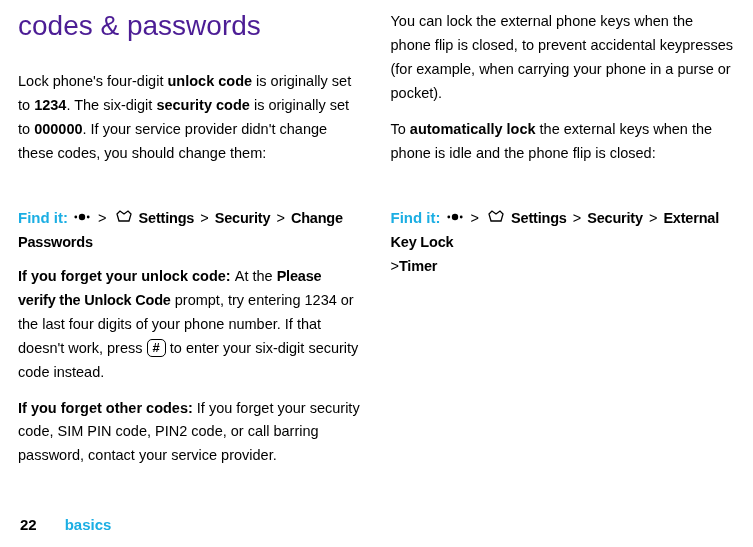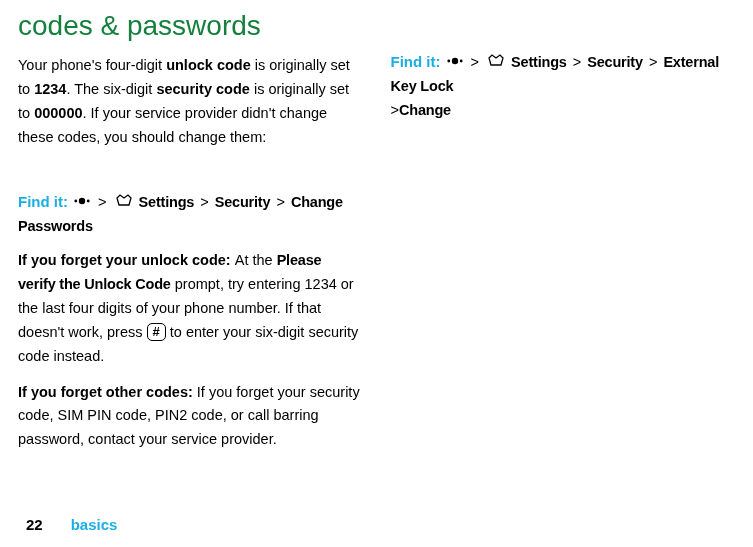--- a/index.html
+++ b/index.html
@@ -15,24 +15,24 @@
     .columns {
       display: flex;
       gap: 28px;
     }
     .col {
       flex: 1;
       line-height: 1.65;
       font-size: 14.5px;
     }
     h1 {
-      color: #15803d;
+      color: #4c1d95;
       font-weight: 400;
       font-size: 28px;
-      margin-bottom: 12px;
+      margin-bottom: 28px;
       line-height: 1.15;
     }
     p { margin-bottom: 12px; }
     .findit {
       margin-bottom: 10px;
       margin-top: 40px;
     }
     .findit-label {
       color: #1baee3;
       font-weight: 700;
@@ -50,36 +50,36 @@
       border: 1.5px solid #000;
       border-radius: 5px;
       padding: 0 5px;
       font-weight: 700;
       font-size: 13px;
       line-height: 16px;
       vertical-align: 1px;
     }
     .footer {
       position: absolute;
-      left: 26px;
+      left: 20px;
       bottom: 14px;
       font-size: 15px;
     }
     .footer .pg { font-weight: 700; margin-right: 28px; }
     .footer .sec { color: #1baee3; font-weight: 700; }
     .gt { margin: 0 2px; }
   </style>
 </head>
 <body>
 
 <div class="columns">
   <div class="col">
     <h1>codes &amp; passwords</h1>
     <p>
-      <span>Your phone's four-digit </span><span class="bold">unlock code</span><span> is originally set to </span><span class="bold">1234</span><span>. The six-digit </span><span class="bold">security code</span><span> is originally set to </span><span class="bold">000000</span><span>. If your service provider didn't change these codes, you should change them:</span>
+      <span>Lock phone's four-digit </span><span class="bold">unlock code</span><span> is originally set to </span><span class="bold">1234</span><span>. The six-digit </span><span class="bold">security code</span><span> is originally set to </span><span class="bold">000000</span><span>. If your service provider didn't change these codes, you should change them:</span>
     </p>
     <p class="findit">
       <span class="findit-label">Find it:</span>
       <span class="nav-icon">
         <svg width="16" height="12" viewBox="0 0 16 12">
             <circle cx="8" cy="6" r="3.2" fill="#000"></circle>
             <circle cx="1.8" cy="6" r="1.4" fill="#000"></circle>
             <circle cx="14.2" cy="6" r="1.4" fill="#000"></circle>
           </svg>
       </span>
@@ -97,40 +97,44 @@
     </p>
     <p>
       <span class="bold">If you forget your unlock code: </span><span>At the </span><span class="cond">Please verify the Unlock Code</span><span> prompt, try entering 1234 or the last four digits of your phone number. If that doesn't work, press </span><span class="key">#</span><span> to enter your six-digit security code instead.</span>
     </p>
     <p>
       <span class="bold">If you forget other codes: </span><span>If you forget your security code, SIM PIN code, PIN2 code, or call barring password, contact your service provider.</span>
     </p>
   </div>
 
   <div class="col">
+    <p>You can lock the external phone keys when the phone flip is closed, to prevent accidental keypresses (for example, when carrying your phone in a purse or pocket).</p>
+    <p>
+      <span>To </span><span class="bold">automatically lock</span><span> the external keys when the phone is idle and the phone flip is closed:</span>
+    </p>
     <p class="findit">
       <span class="findit-label">Find it:</span>
       <span class="nav-icon">
         <svg width="16" height="12" viewBox="0 0 16 12">
             <circle cx="8" cy="6" r="3.2" fill="#000"></circle>
             <circle cx="1.8" cy="6" r="1.4" fill="#000"></circle>
             <circle cx="14.2" cy="6" r="1.4" fill="#000"></circle>
           </svg>
       </span>
       <span class="gt">&gt;</span>
       <span class="nav-icon">
         <svg width="18" height="14" viewBox="0 0 18 14">
             <path d="M2 5 L5 2 L9 5 L13 2 L16 5 L14 12 L4 12 Z" fill="none" stroke="#000" stroke-width="1.3"></path>
           </svg>
       </span>
       <span class="cond">Settings</span>
       <span class="gt">&gt;</span>
       <span class="cond">Security</span>
       <span class="gt">&gt;</span>
       <span class="cond">External Key Lock</span>
-      <br>&gt;<span class="cond">Change</span>
+      <br>&gt;<span class="cond">Timer</span>
     </p>
   </div>
 </div>
 
 <div class="footer">
   <span class="pg">22</span><span class="sec">basics</span>
 </div>
 
 </body></html>

